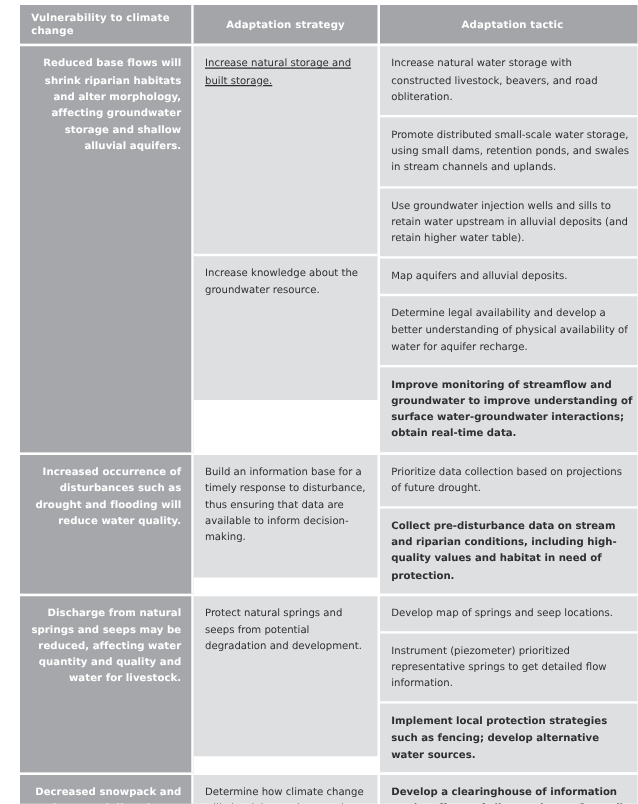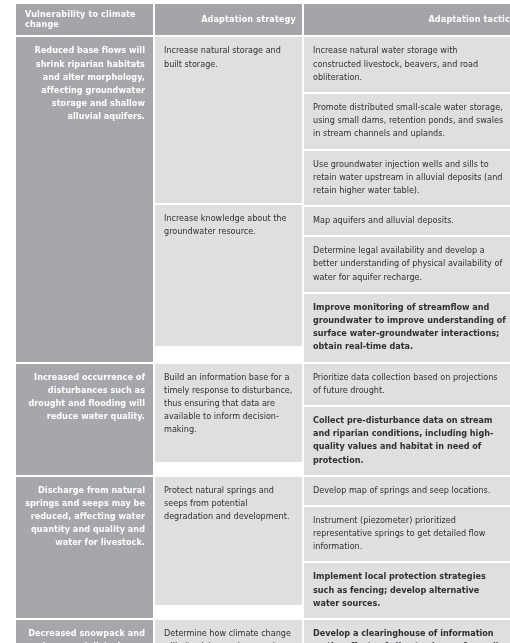--- a/index.html
+++ b/index.html
@@ -30,21 +30,21 @@
   }
   col.c1 { width: 139px; }
   col.c2 { width: 149px; }
   col.c3 { width: 212px; }
 
   thead th {
     background: #a3a5a8;
     color: #ffffff;
     font-size: 8.1px;
     font-weight: bold;
-    text-align: right;
+    text-align: center;
     letter-spacing: 0.15px;
     padding: 6px 6px 6px 6px;
     vertical-align: middle;
     border-right: 2px solid #ffffff;
     line-height: 1.2;
   }
   thead th.th-vuln {
     text-align: left;
     padding-left: 9px;
   }
@@ -118,22 +118,22 @@
       <tr>
         <th class="th-vuln">Vulnerability to climate change</th>
         <th>Adaptation strategy</th>
         <th>Adaptation tactic</th>
       </tr>
     </thead>
     <tbody id="table-body">
         <tr>
           <td class="vuln">Reduced base flows will shrink riparian habitats and alter morphology, affecting groundwater storage and shallow alluvial aquifers.</td>
           <td class="stratcell">
-            <div class="strategy-block" style="height: 167.688px; min-height: 0px;">Increase natural storage and built storage.</div>
-            <div class="strategy-block" style="height: 141px; min-height: 0px;">Increase knowledge about the groundwater resource.</div>
+            <div class="strategy-block" style="height: 167.688px; min-height: 0px; text-decoration: underline;">Increase natural storage and built storage.</div>
+            <div class="strategy-block" style="height: 115px; min-height: 0px;">Increase knowledge about the groundwater resource.</div>
           </td>
           <td class="tacticcell">
             <div class="tactic-list">
               <div class="tactic-item">Increase natural water storage with constructed livestock, beavers, and road obliteration.</div>
               <div class="tactic-item">Promote distributed small-scale water storage, using small dams, retention ponds, and swales in stream channels and uplands.</div>
               <div class="tactic-item">Use groundwater injection wells and sills to retain water upstream in alluvial deposits (and retain higher water table).</div>
               <div class="tactic-item">Map aquifers and alluvial deposits.</div>
               <div class="tactic-item">Determine legal availability and develop a better understanding of physical availability of water for aquifer recharge.</div>
               <div class="tactic-item">Improve monitoring of streamflow and groundwater to improve understanding of surface water-groundwater interactions; obtain real-time data.</div>
             </div>

